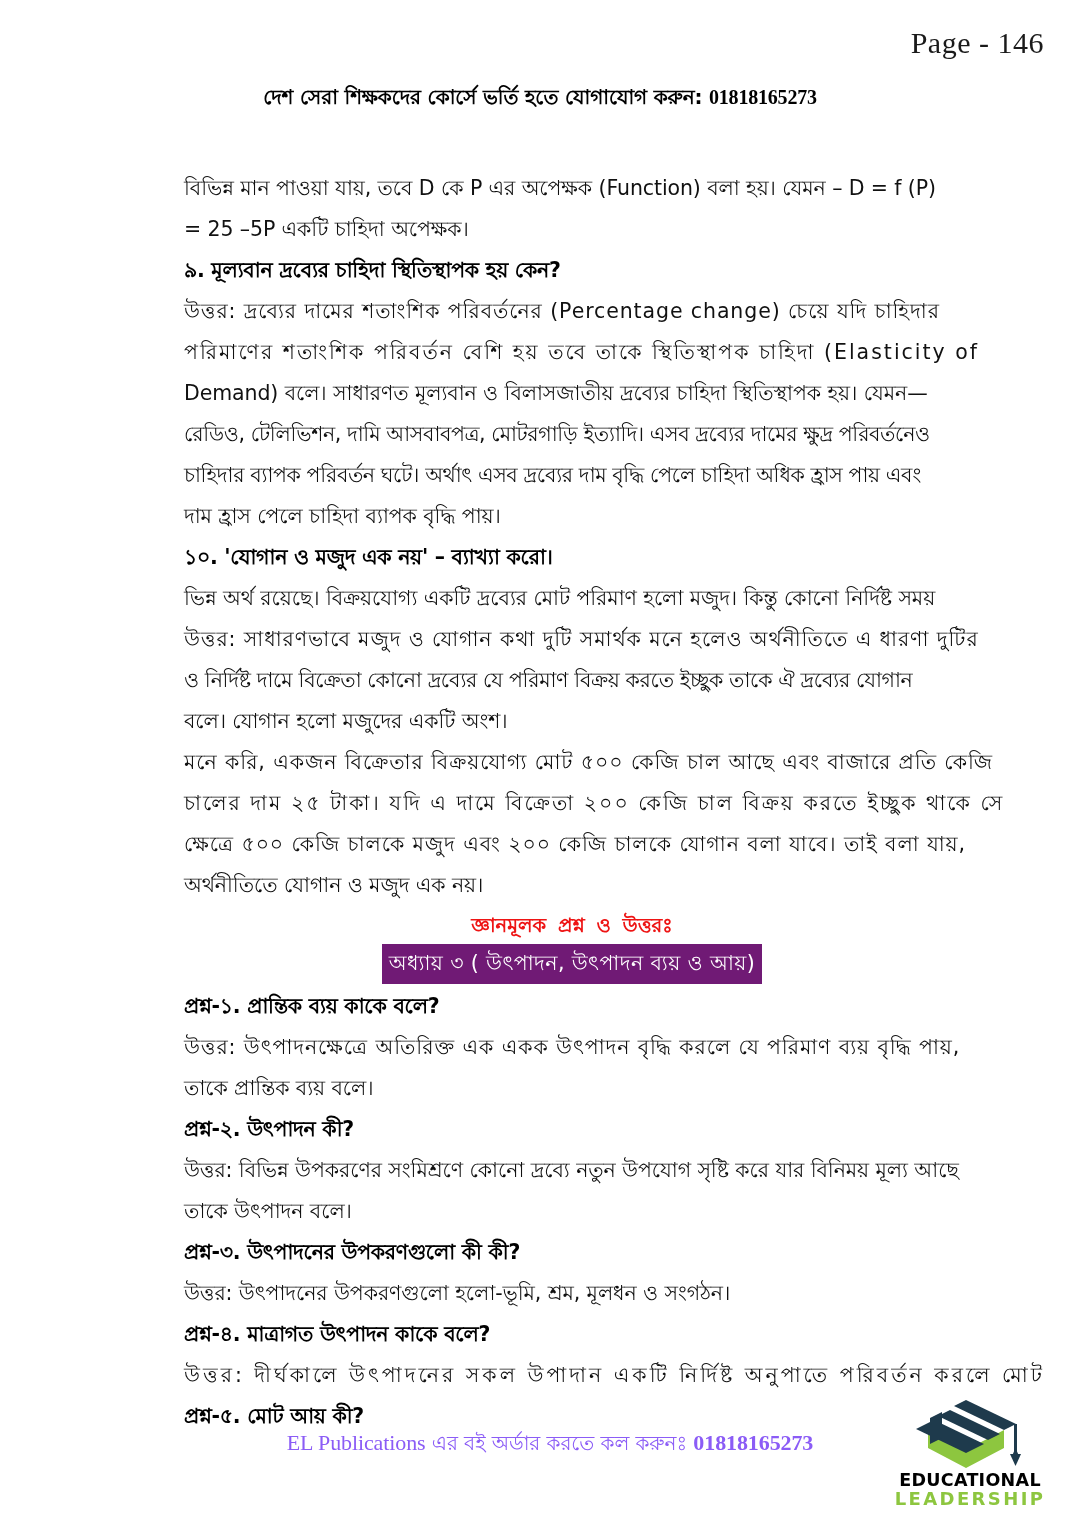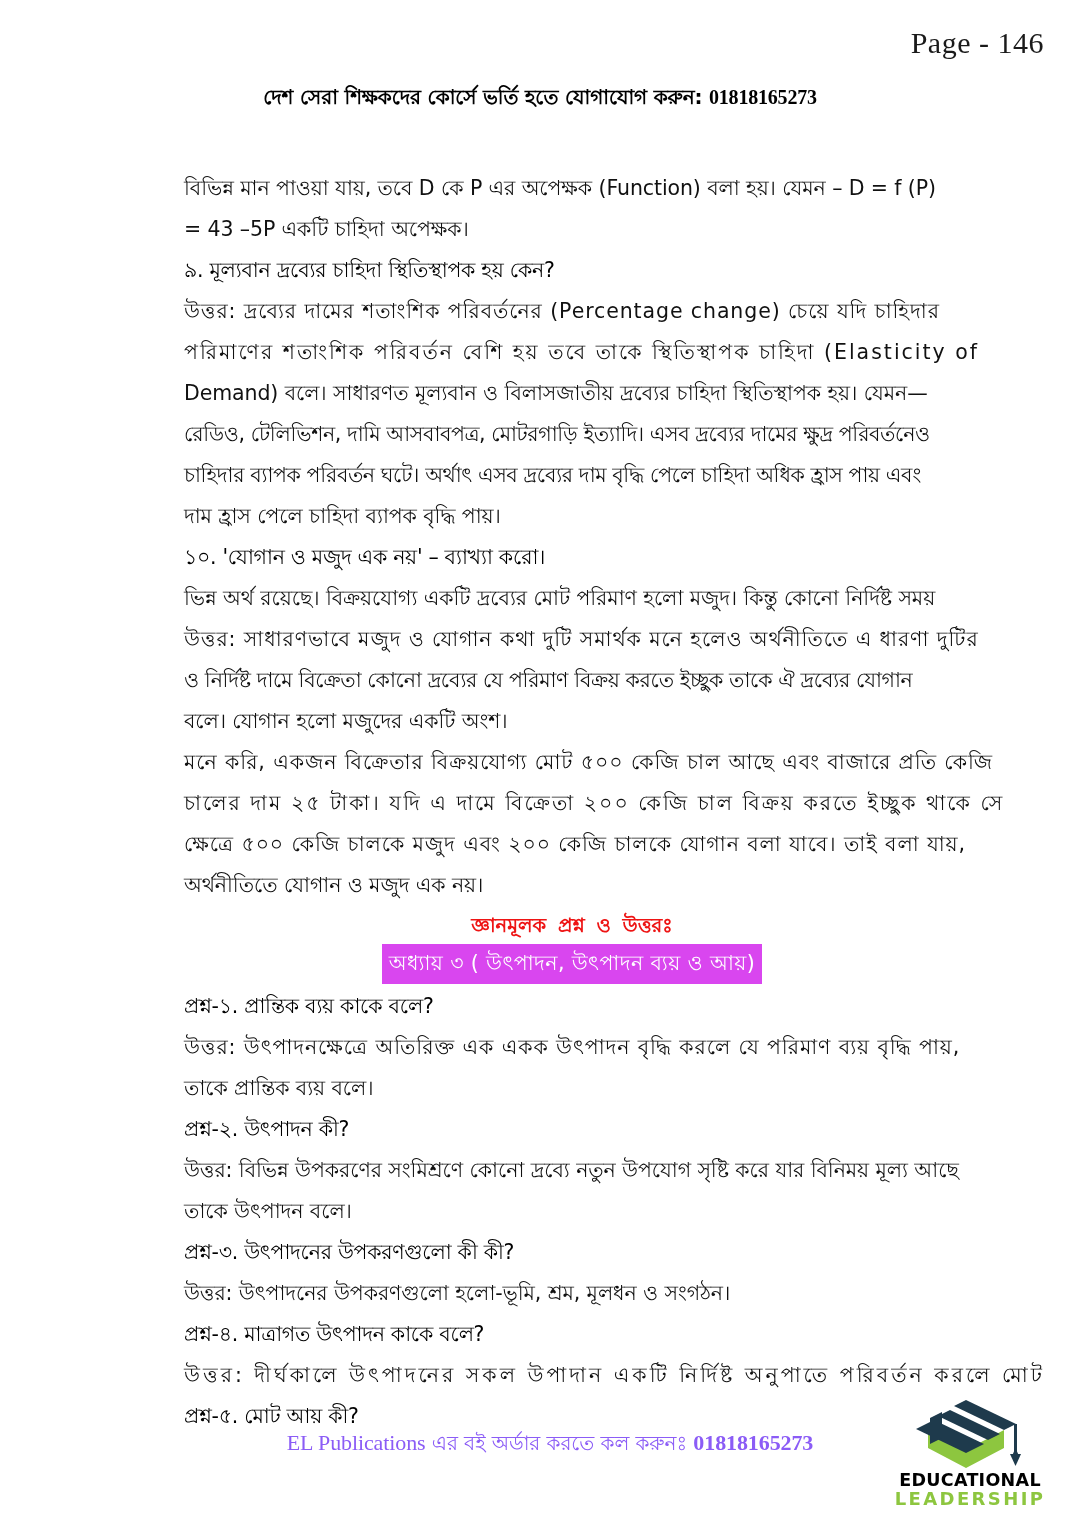--- a/index.html
+++ b/index.html
@@ -65,21 +65,21 @@
 
   .ln {
     font-family: "DejaVu Sans", "Liberation Sans", sans-serif;
     font-size: 20.5px;
     line-height: 41px;
     color: #111;
     white-space: nowrap;
     letter-spacing: -0.1px;
   }
   .ln.bold {
-    font-weight: normal;
+    font-weight: bold;
     letter-spacing: -0.3px;
     color: #000;
   }
   .ln.wide {
     letter-spacing: 0.9px;
   }
   .ln.wider {
     letter-spacing: 2.0px;
   }
   .ln.widest {
@@ -179,21 +179,21 @@
   <div class="page-number">Page - 146</div>
 
   <div class="promo-line">
     <span>দেশ সেরা শিক্ষকদের কোর্সে ভর্তি হতে যোগাযোগ করুন:</span>
     <span class="phone">01818165273</span>
   </div>
 
   <div class="content">
 
     <div class="ln">বিভিন্ন মান পাওয়া যায়, তবে D কে P এর অপেক্ষক (Function) বলা হয়। যেমন – D = f (P)</div>
-    <div class="ln">= 43 –5P একটি চাহিদা অপেক্ষক।</div>
+    <div class="ln">= 25 –5P একটি চাহিদা অপেক্ষক।</div>
 
     <div class="ln bold">৯. মূল্যবান দ্রব্যের চাহিদা স্থিতিস্থাপক হয় কেন?</div>
 
     <div class="ln wide">উত্তর: দ্রব্যের দামের শতাংশিক পরিবর্তনের (Percentage change) চেয়ে যদি চাহিদার</div>
     <div class="ln wider">পরিমাণের শতাংশিক পরিবর্তন বেশি হয় তবে তাকে স্থিতিস্থাপক চাহিদা (Elasticity of</div>
     <div class="ln">Demand) বলে। সাধারণত মূল্যবান ও বিলাসজাতীয় দ্রব্যের চাহিদা স্থিতিস্থাপক হয়। যেমন—</div>
     <div class="ln tight">রেডিও, টেলিভিশন, দামি আসবাবপত্র, মোটরগাড়ি ইত্যাদি। এসব দ্রব্যের দামের ক্ষুদ্র পরিবর্তনেও</div>
     <div class="ln tight">চাহিদার ব্যাপক পরিবর্তন ঘটে। অর্থাৎ এসব দ্রব্যের দাম বৃদ্ধি পেলে চাহিদা অধিক হ্রাস পায় এবং</div>
     <div class="ln">দাম হ্রাস পেলে চাহিদা ব্যাপক বৃদ্ধি পায়।</div>
 
@@ -207,21 +207,21 @@
     <div class="ln wide">মনে করি, একজন বিক্রেতার বিক্রয়যোগ্য মোট ৫০০ কেজি চাল আছে এবং বাজারে প্রতি কেজি</div>
     <div class="ln wider">চালের দাম ২৫ টাকা। যদি এ দামে বিক্রেতা ২০০ কেজি চাল বিক্রয় করতে ইচ্ছুক থাকে সে</div>
     <div class="ln wide">ক্ষেত্রে ৫০০ কেজি চালকে মজুদ এবং ২০০ কেজি চালকে যোগান বলা যাবে। তাই বলা যায়,</div>
     <div class="ln">অর্থনীতিতে যোগান ও মজুদ এক নয়।</div>
 
     <div class="red-heading">
       <span id="red-h" style="color: rgb(238, 20, 20);">জ্ঞানমূলক প্রশ্ন ও উত্তরঃ</span>
     </div>
 
     <div class="chapter-row">
-      <span class="chapter-badge" id="chap-badge" style="background: #d946ef; color: rgb(255, 255, 255);">অধ্যায় ৩ ( উৎপাদন, উৎপাদন ব্যয় ও আয়)</span>
+      <span class="chapter-badge" id="chap-badge" style="background: #701a75; color: rgb(255, 255, 255);">অধ্যায় ৩ ( উৎপাদন, উৎপাদন ব্যয় ও আয়)</span>
     </div>
 
     <div class="ln bold">প্রশ্ন-১. প্রান্তিক ব্যয় কাকে বলে?</div>
     <div class="ln wide">উত্তর: উৎপাদনক্ষেত্রে অতিরিক্ত এক একক উৎপাদন বৃদ্ধি করলে যে পরিমাণ ব্যয় বৃদ্ধি পায়,</div>
     <div class="ln">তাকে প্রান্তিক ব্যয় বলে।</div>
 
     <div class="ln bold">প্রশ্ন-২. উৎপাদন কী?</div>
     <div class="ln">উত্তর: বিভিন্ন উপকরণের সংমিশ্রণে কোনো দ্রব্যে নতুন উপযোগ সৃষ্টি করে যার বিনিময় মূল্য আছে</div>
     <div class="ln">তাকে উৎপাদন বলে।</div>
 

